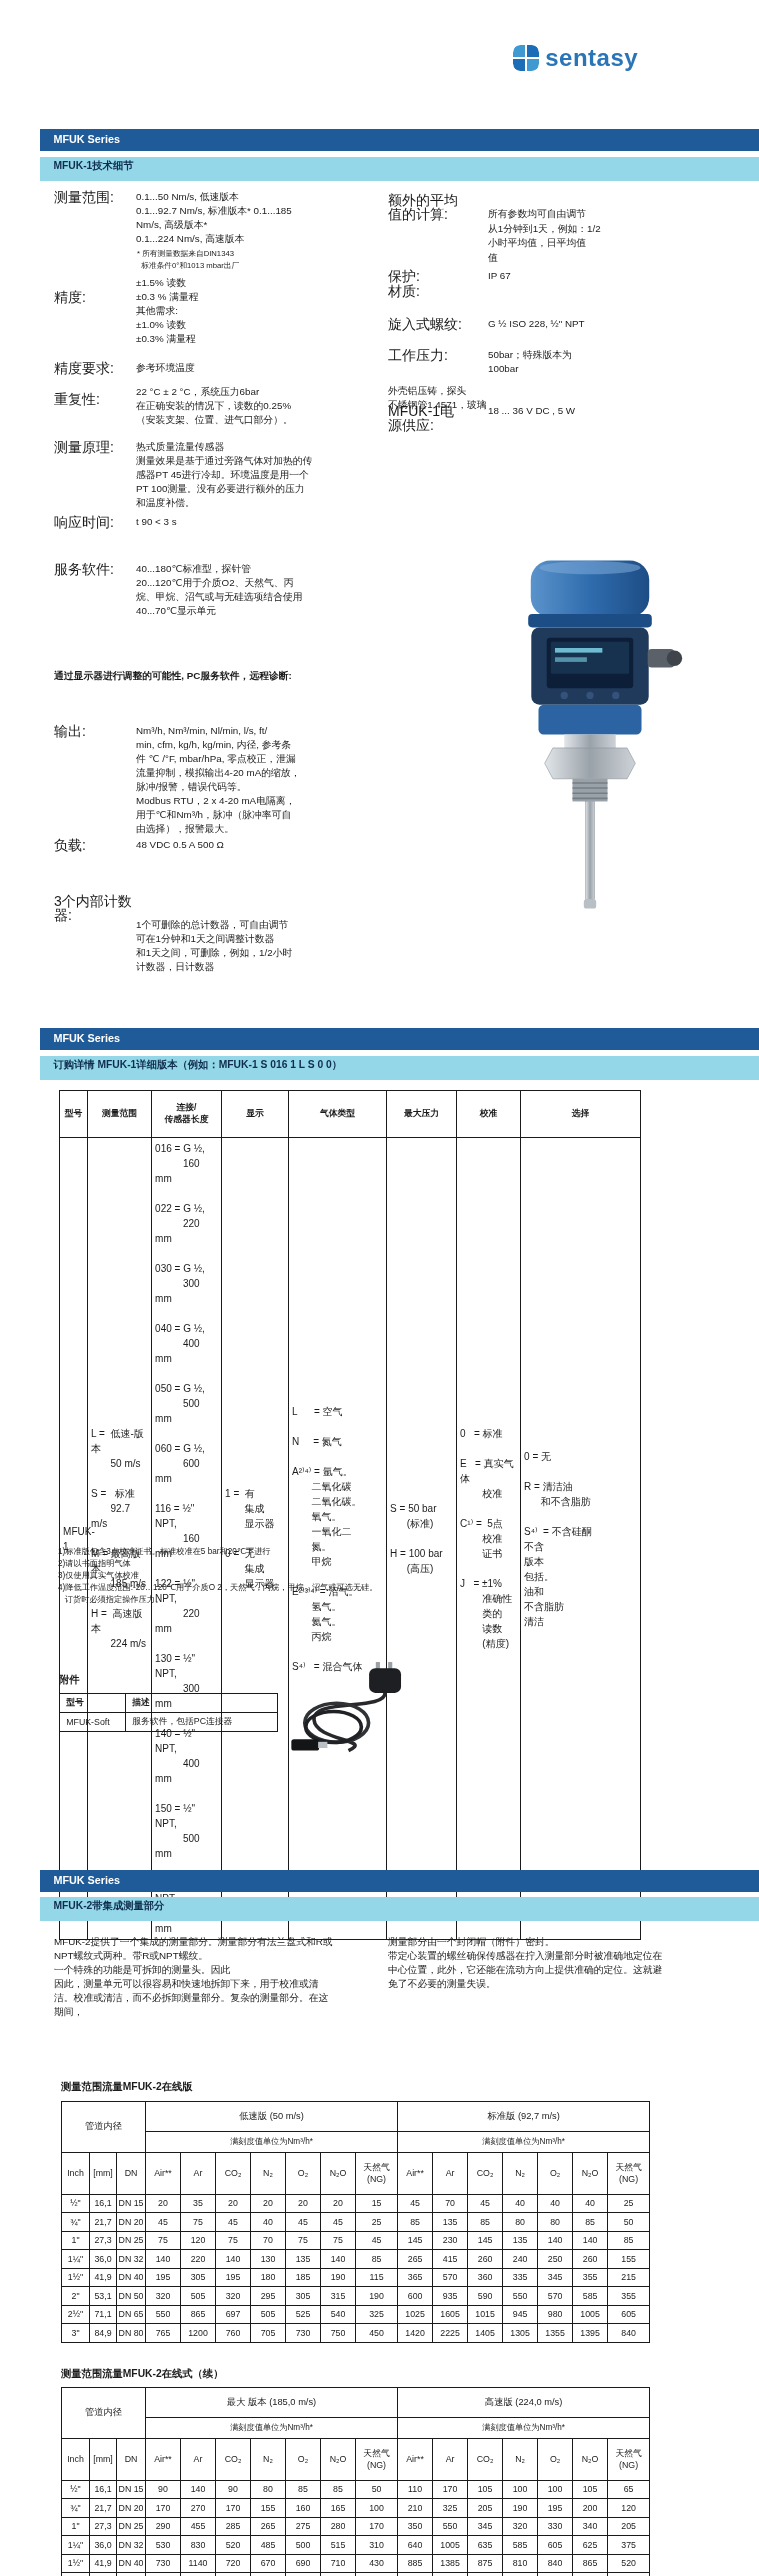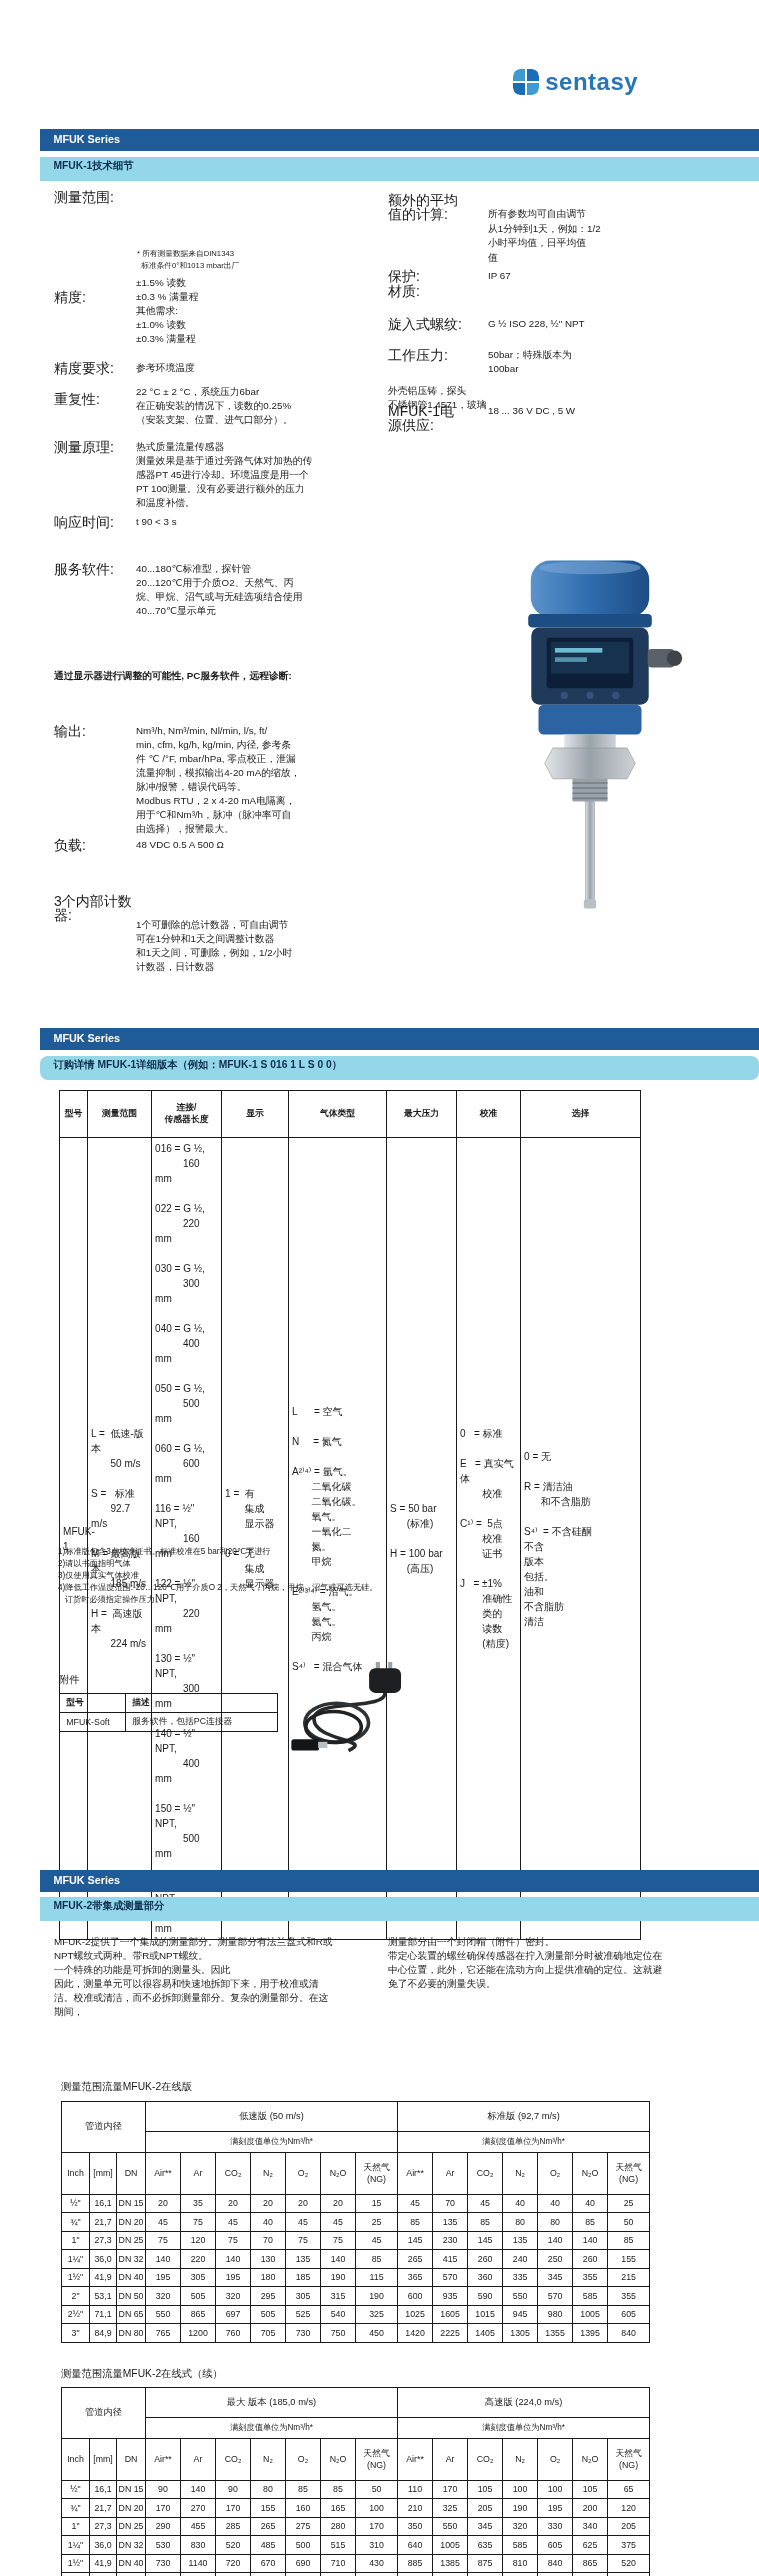--- a/index.html
+++ b/index.html
@@ -1,19 +1,19 @@
 <!DOCTYPE html>
 <html style="font-size:8.2px"><head>
 <meta charset="utf-8">
 <style>
   html,body{margin:0;padding:0;background:#e8e8e8;}
   .page{position:relative;width:759px;height:2677px;background:#ffffff;margin:0 auto;
         font-family:"Liberation Sans","DejaVu Sans",sans-serif;color:#1b1b1b;overflow:hidden;}
   
-  .logo{position:absolute;left:513px;top:45px;display:flex;align-items:center;gap:6.2px;margin-top:24px;}
+  .logo{position:absolute;left:513px;top:45px;display:flex;align-items:center;gap:6.2px;}
   .logo-icon{width:26px;height:26px;border-radius:7.2px;overflow:hidden;display:grid;
              grid-template-columns:1fr 1fr;grid-template-rows:1fr 1fr;gap:2.1px;background:#fff;}
   .logo-icon .q1{background:#3f9ad2;border-top-left-radius:7.2px;}
   .logo-icon .q2{background:#1a6db6;border-top-right-radius:7.2px;}
   .logo-icon .q3{background:#1a6db6;border-bottom-left-radius:7.2px;}
   .logo-icon .q4{background:#3f9ad2;border-bottom-right-radius:7.2px;}
   .logo-text{font-size:24px;font-weight:700;color:#2a74b8;letter-spacing:0.5px;line-height:26px;}
   
   .bar{position:absolute;left:40px;width:719px;box-sizing:border-box;padding-left:13.4px;}
   .bar.dark{height:21.6px;background:#1f5b98;color:#ffffff;font-size:10.8px;font-weight:bold;line-height:21.6px;}
@@ -48,21 +48,21 @@
   .flow tr.grp th{height:28px;font-size:9.3px;font-weight:normal;}
   .flow tr.sub th{height:18.5px;font-size:8.2px;font-weight:normal;}
   .flow tr.cols th{height:40px;font-size:8.8px;font-weight:normal;white-space:pre-line;}
   .flow tbody td{height:16.5px;font-size:8.8px;}
   .flow thead{border-bottom:1px solid #1a1a1a;}
   .flow tr.grp th:nth-child(2),.flow tr.grp th:nth-child(3),
   .flow tr.sub th:nth-child(2),
   .flow tr.cols th:nth-child(4),.flow tr.cols th:nth-child(11),
   .flow tbody td:nth-child(4),.flow tbody td:nth-child(11){border-left:1px solid #1a1a1a;}
   
-  .tbl-title{position:absolute;font-size:10.3px;font-weight:normal;}
+  .tbl-title{position:absolute;font-size:10.3px;font-weight:bold;}
   .notes{position:absolute;left:58px;width:592px;font-size:8.2px;line-height:12px;white-space:pre-wrap;}
   .para{position:absolute;font-size:9.8px;line-height:14px;white-space:pre-line;}
   figure{margin:0;position:absolute;}
 </style>
 </head>
 <body>
 
 <div class="page">
 
   <div class="logo">
@@ -73,20 +73,24 @@
       <span class="q4"></span>
     </div>
     <span class="logo-text">sentasy</span>
   </div>
 
   <div class="bar dark" style="top:129px;"><span>MFUK Series</span></div>
   <div class="bar lite" style="top:157px;"><span>MFUK-1技术细节</span></div>
 
   <div class="spec left" style="top:190px;">
     <div class="lbl">测量范围:</div>
+    <div class="val">0.1...50 Nm/s, 低速版本
+0.1...92.7 Nm/s, 标准版本* 0.1...185
+Nm/s, 高级版本*
+0.1...224 Nm/s, 高速版本</div>
   </div>
   <div class="small-note" style="top:248px;">* 所有测量数据来自DIN1343
   标准条件0°和1013 mbar出厂</div>
 
   <div class="spec left" style="top:276px;">
     <div class="lbl" style="padding-top:14px;">精度:</div>
     <div class="val">±1.5% 读数
 ±0.3 % 满量程
 其他需求:
 ±1.0% 读数
@@ -223,21 +227,21 @@
       <line x1="166" y1="450" x2="234" y2="450" stroke="#767e85" stroke-width="3"></line>
       <line x1="166" y1="460" x2="234" y2="460" stroke="#767e85" stroke-width="3"></line>
       <line x1="166" y1="470" x2="234" y2="470" stroke="#767e85" stroke-width="3"></line>
       <line x1="166" y1="480" x2="234" y2="480" stroke="#767e85" stroke-width="3"></line>
       <rect x="191" y="486" width="18" height="190" fill="url(#gmet)" stroke="#8d959c"></rect>
       <rect x="188" y="676" width="24" height="18" rx="5" fill="#b8bfc5"></rect>
     </svg>
   </figure>
 
   <div class="bar dark" style="top:1028px;"><span>MFUK Series</span></div>
-  <div class="bar lite" style="top:1056px;border-radius:8px;"><span>订购详情 MFUK-1详细版本（例如：MFUK-1 S 016 1 L S 0 0）</span></div>
+  <div class="bar lite" style="top:1056px;"><span>订购详情 MFUK-1详细版本（例如：MFUK-1 S 016 1 L S 0 0）</span></div>
 
   <table class="order" style="left:59px;top:1090px;width:581px;">
     <colgroup>
       <col style="width:28px">
         <col style="width:64px">
         <col style="width:70px">
         <col style="width:67px">
       <col style="width:98px">
         <col style="width:70px">
         <col style="width:64px">

